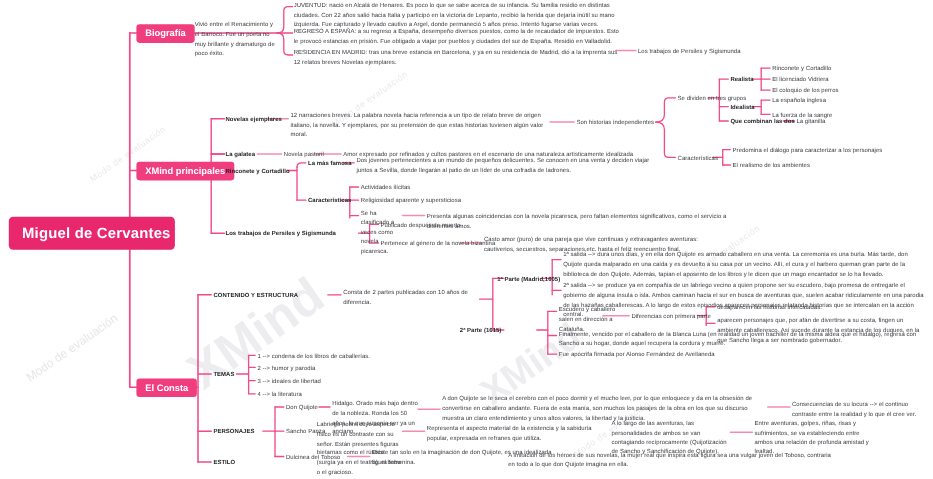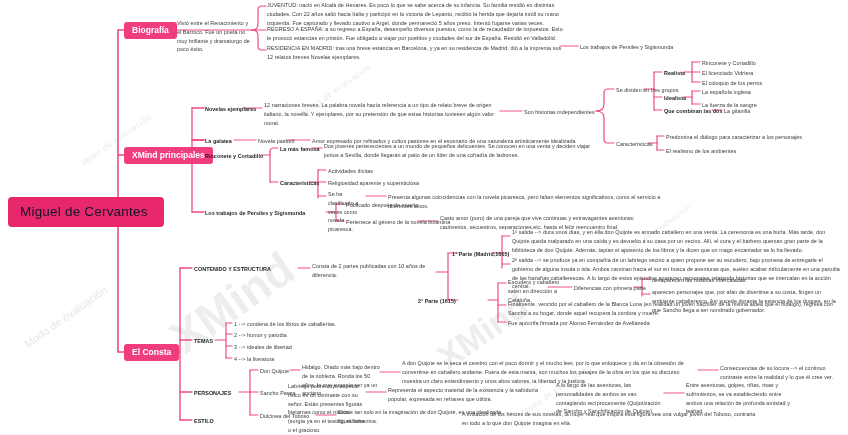--- a/index.html
+++ b/index.html
@@ -53,24 +53,24 @@
     position: absolute; inset: 0;
     width: 848px; height: 435px;
     z-index: 1;
     pointer-events: none;
   }
   
   .node { position: absolute; z-index: 3; }
 
   .root-node {
     background: #e8276d;
-    color: #0f172a;
+    color: #ffffff;
     font-size: 13.5px;
-    font-weight: normal;
-    padding: 7px 16px 8px 12px;
+    font-weight: bold;
+    padding: 7px 4px 8px 12px;
     border-radius: 4px;
     white-space: nowrap;
     letter-spacing: .2px;
     box-shadow: 0 0 0 0 rgba(0,0,0,0);
   }
   .branch-node {
     background: #ef3d7e;
     color: #ffffff;
     font-size: 8.5px;
     font-weight: bold;

